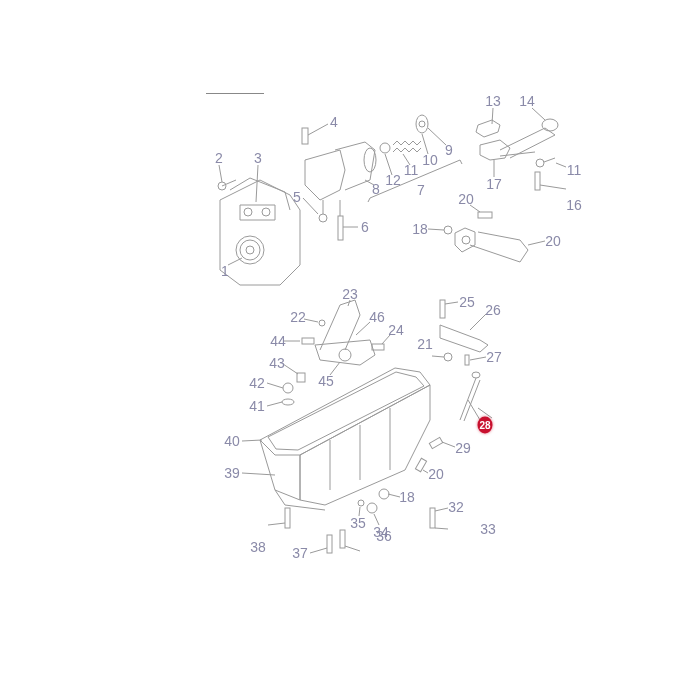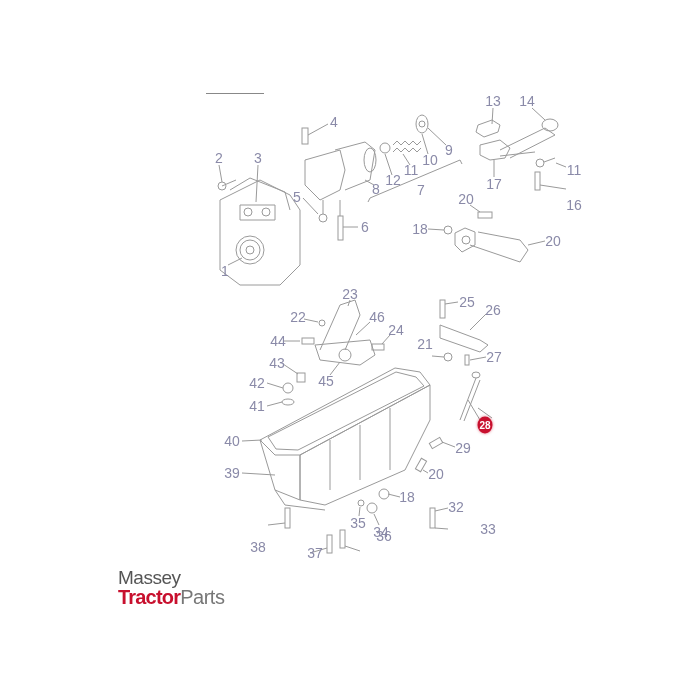--- a/index.html
+++ b/index.html
@@ -195,29 +195,25 @@
       <div class="lbl" style="left: 494px; top: 357px;">27</div>
       <div class="hl" style="left: 485px; top: 425px;">28</div>
       <div class="lbl" style="left: 463px; top: 448px;">29</div>
       <div class="lbl" style="left: 436px; top: 474px;">20</div>
       <div class="lbl" style="left: 407px; top: 497px;">18</div>
       <div class="lbl" style="left: 456px; top: 507px;">32</div>
       <div class="lbl" style="left: 456px; top: 529px; margin-left: 32px;">33</div>
       <div class="lbl" style="left: 381px; top: 532px;">34</div>
       <div class="lbl" style="left: 358px; top: 523px;">35</div>
       <div class="lbl" style="left: 368px; top: 536px; margin-left: 16px;">36</div>
-      <div class="lbl" style="left: 300px; top: 553px; margin-left: 15px;">37</div>
+      <div class="lbl" style="left: 300px; top: 553px;">37</div>
       <div class="lbl" style="left: 258px; top: 547px; text-align: right;">38</div>
       <div class="lbl" style="left: 232px; top: 473px;">39</div>
       <div class="lbl" style="left: 232px; top: 441px;">40</div>
       <div class="lbl" style="left: 257px; top: 406px;">41</div>
       <div class="lbl" style="left: 257px; top: 383px;">42</div>
       <div class="lbl" style="left: 277px; top: 363px;">43</div>
       <div class="lbl" style="left: 278px; top: 341px;">44</div>
       <div class="lbl" style="left: 326px; top: 381px;">45</div>
       <div class="lbl" style="left: 377px; top: 317px;">46</div>
     </div>
 
-  <div class="logo">
-    <div class="l1">Massey</div>
-    <div><span class="l2">Tractor</span><span class="l2b">Parts</span></div>
-  </div>
 </div>
 
 </body></html>

